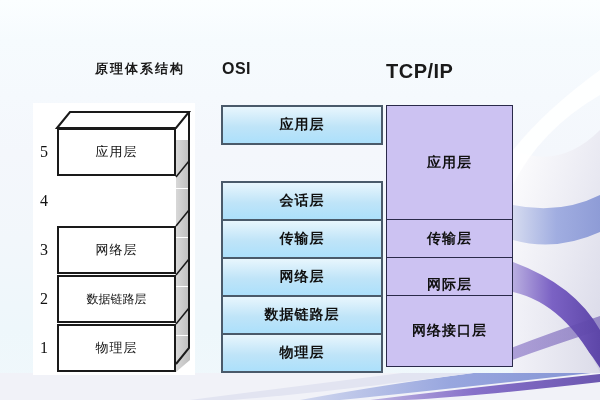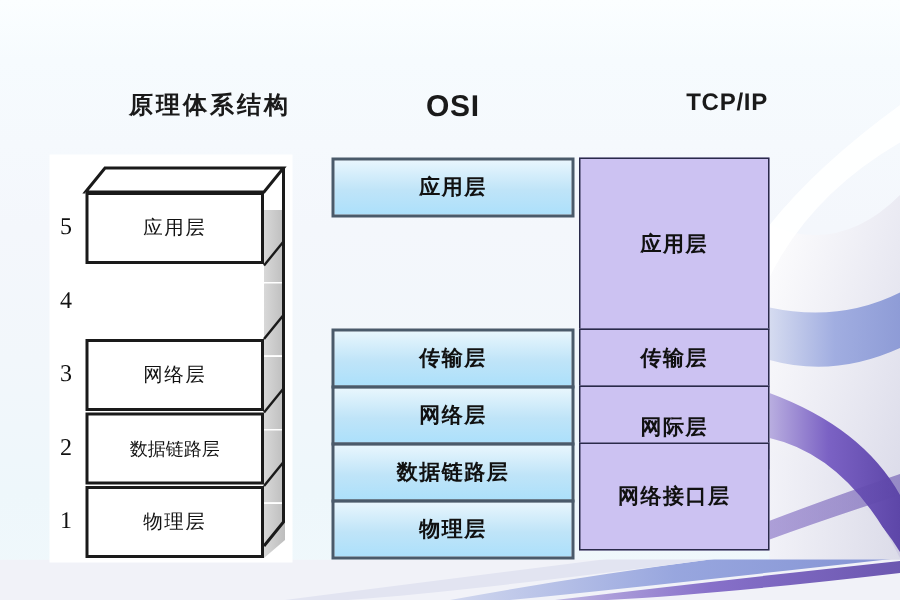--- a/index.html
+++ b/index.html
@@ -21,29 +21,29 @@
   
   .heading{
     position:absolute;
     color:#1a1a1a;
     font-weight:bold;
     white-space:nowrap;
     letter-spacing:.5px;
   }
   #h-principle{
     left:60px;top:60px;width:160px;text-align:center;
-    font-size:16px;
+    font-size:13px;
     font-family:"DejaVu Sans","Liberation Sans",sans-serif;
     letter-spacing:2px;
   }
   #h-osi{
-    left:222px;top:60px;width:160px;text-align:center;font-size:20px;
+    left:222px;top:60px;width:160px;font-size:16px;
   }
   #h-tcpip{
-    left:386px;top:60px;width:126px;text-align:right;font-size:16px;
+    left:386px;top:60px;width:126px;text-align:left;font-size:20px;
   }
 
   
   #panel{
     position:absolute;left:33px;top:103px;width:162px;height:272px;
     background:#ffffff;
   }
 
   
   .lvnum{
@@ -206,20 +206,23 @@
     </div>
     <div class="layer" style="top:214px">
       <span>物理层</span>
     </div>
   </div>
 
   <div id="osi">
     <div class="osi-row" style="top:0px;height:40px">
       <span>应用层</span>
       </div>
+    <div class="osi-row" style="top:76px;height:40px">
+      <span>会话层</span>
+      </div>
     <div class="osi-row" style="top:114px;height:40px">
       <span>传输层</span>
       </div>
     <div class="osi-row" style="top:152px;height:40px">
       <span>网络层</span>
       </div>
     <div class="osi-row" style="top:190px;height:40px">
       <span>数据链路层</span>
       </div>
     <div class="osi-row" style="top:228px;height:40px">

